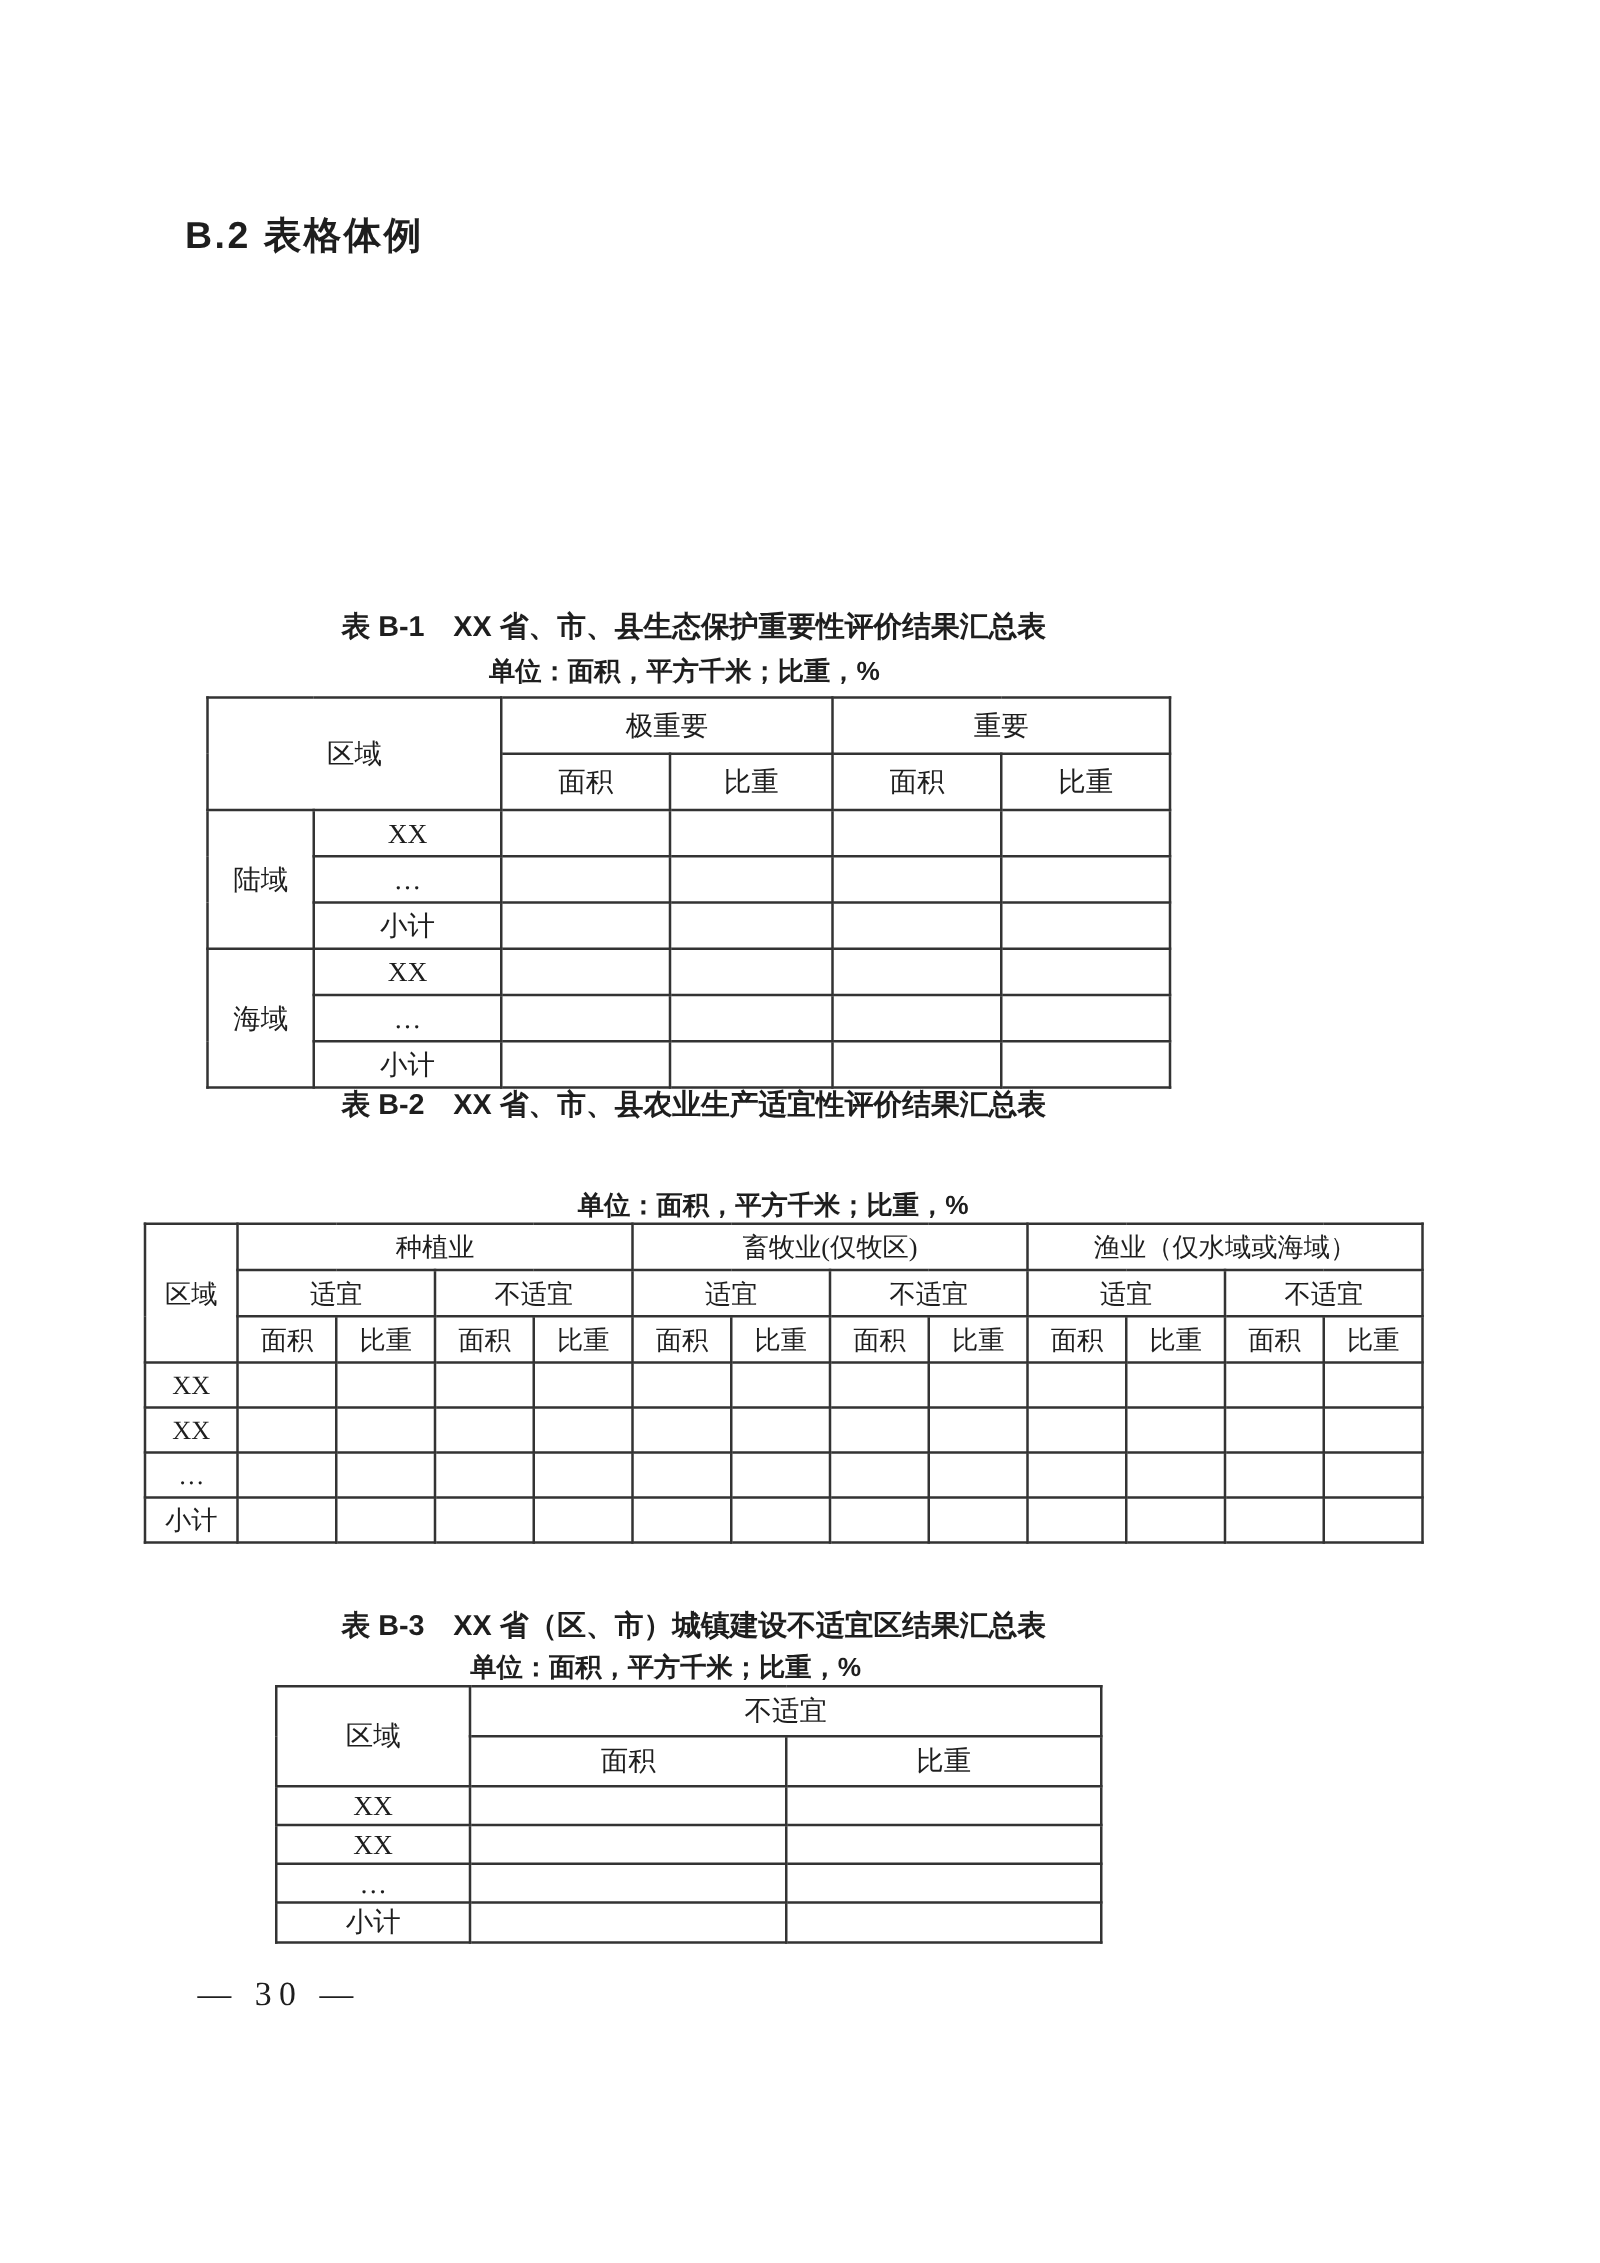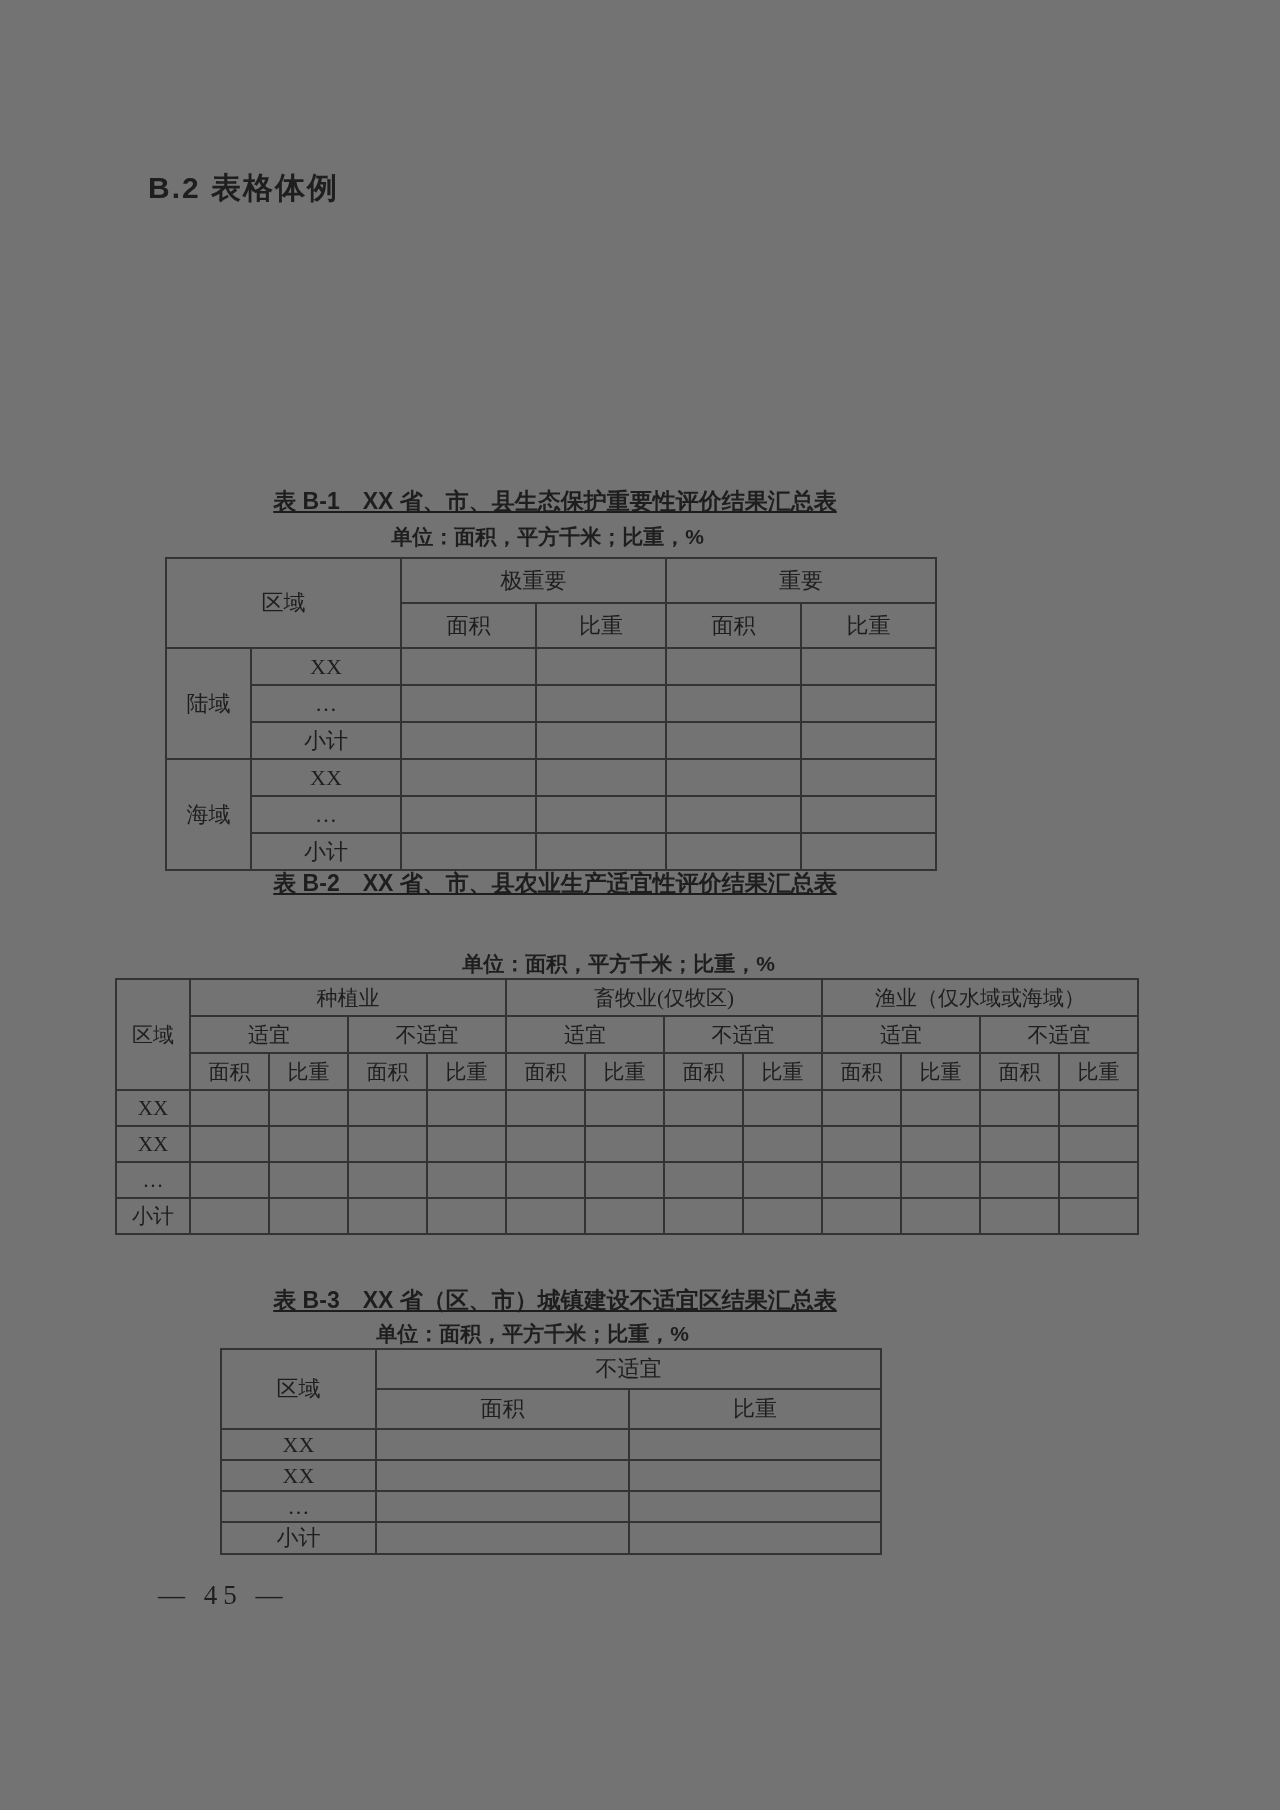--- a/index.html
+++ b/index.html
@@ -5,21 +5,21 @@
   html, body {
     margin: 0;
     padding: 0;
     background: #e8e8e8;
   }
   .page {
     position: relative;
     width: 1280px;
     height: 1810px;
     margin: 0 auto;
-    background: #737373;
+    background: #ffffff;
     color: #222;
     overflow: hidden;
   }
   .heading {
     position: absolute;
     left: 148px;
     top: 168px;
     font-family: "Liberation Sans", sans-serif;
     font-size: 30px;
     font-weight: 700;
@@ -40,21 +40,20 @@
   }
   .caption {
     position: absolute;
     left: 150px;
     width: 810px;
     text-align: center;
     font-family: "Liberation Sans", sans-serif;
     font-size: 23px;
     font-weight: 700;
     color: #1e1e1e;
-    text-decoration: underline;
   }
   .unit-note {
     position: absolute;
     left: 150px;
     text-align: center;
     font-family: "Liberation Sans", sans-serif;
     font-size: 21px;
     font-weight: 600;
     color: #1e1e1e;
   }
@@ -318,15 +317,15 @@
           <td></td>
     </tr>
     <tr class="brow">
       <td>小计</td>
       <td></td>
           <td></td>
     </tr>
   </tbody>
     </table>
 
-  <div class="page-number">— 45 —</div>
+  <div class="page-number">— 30 —</div>
 
 </div>
 
 </body></html>

